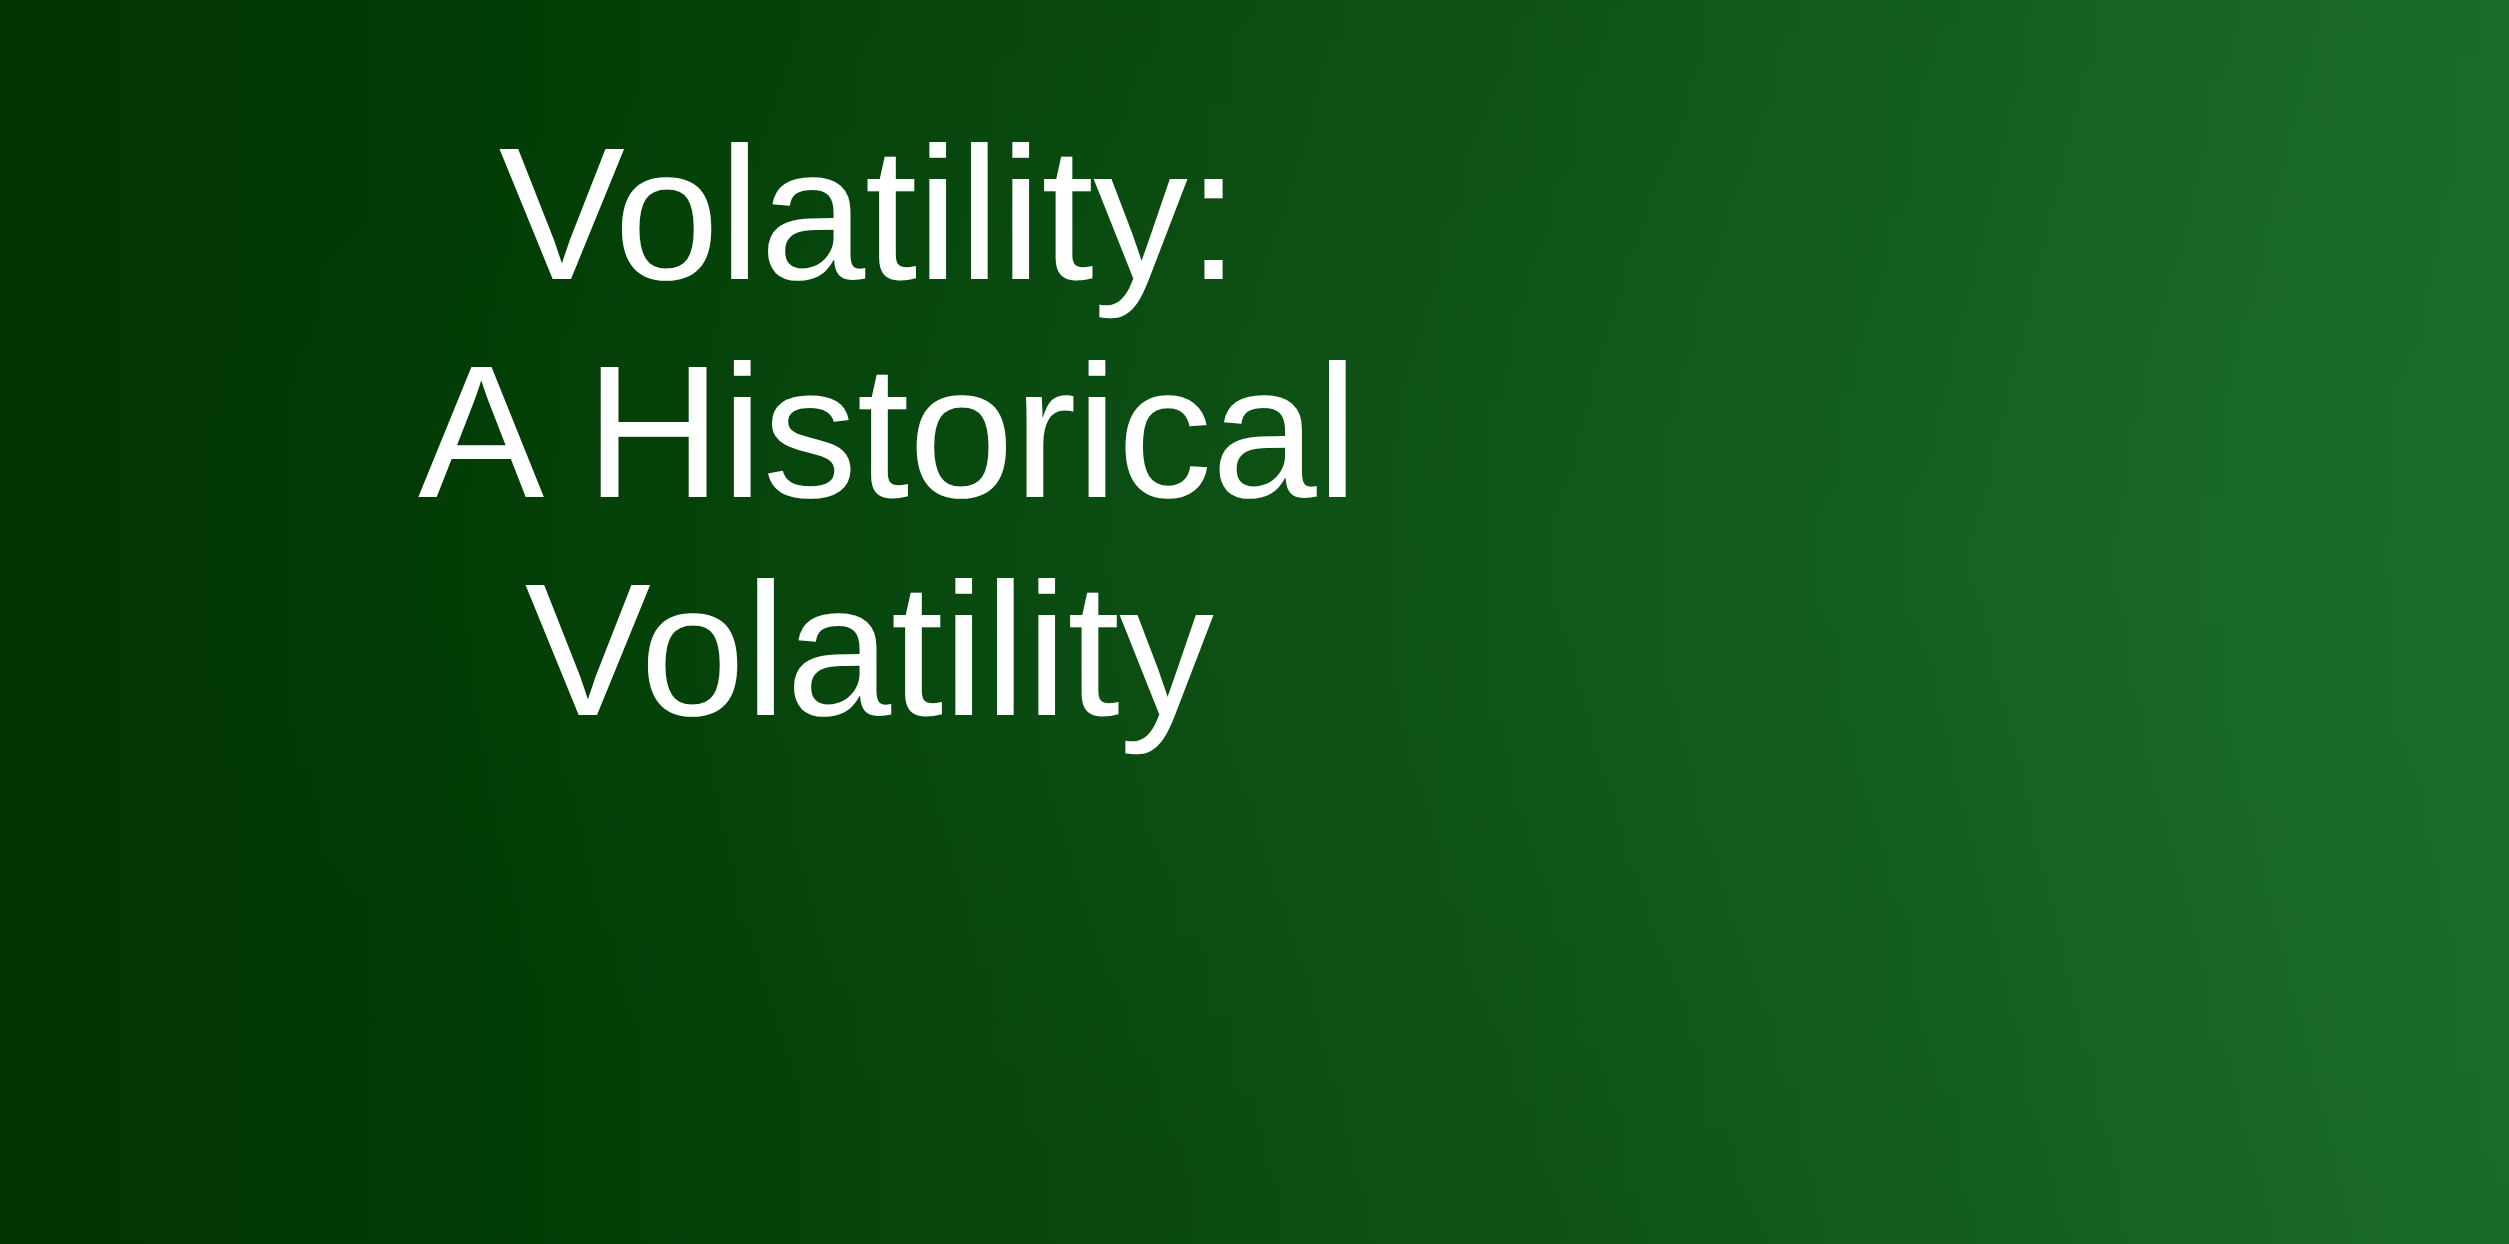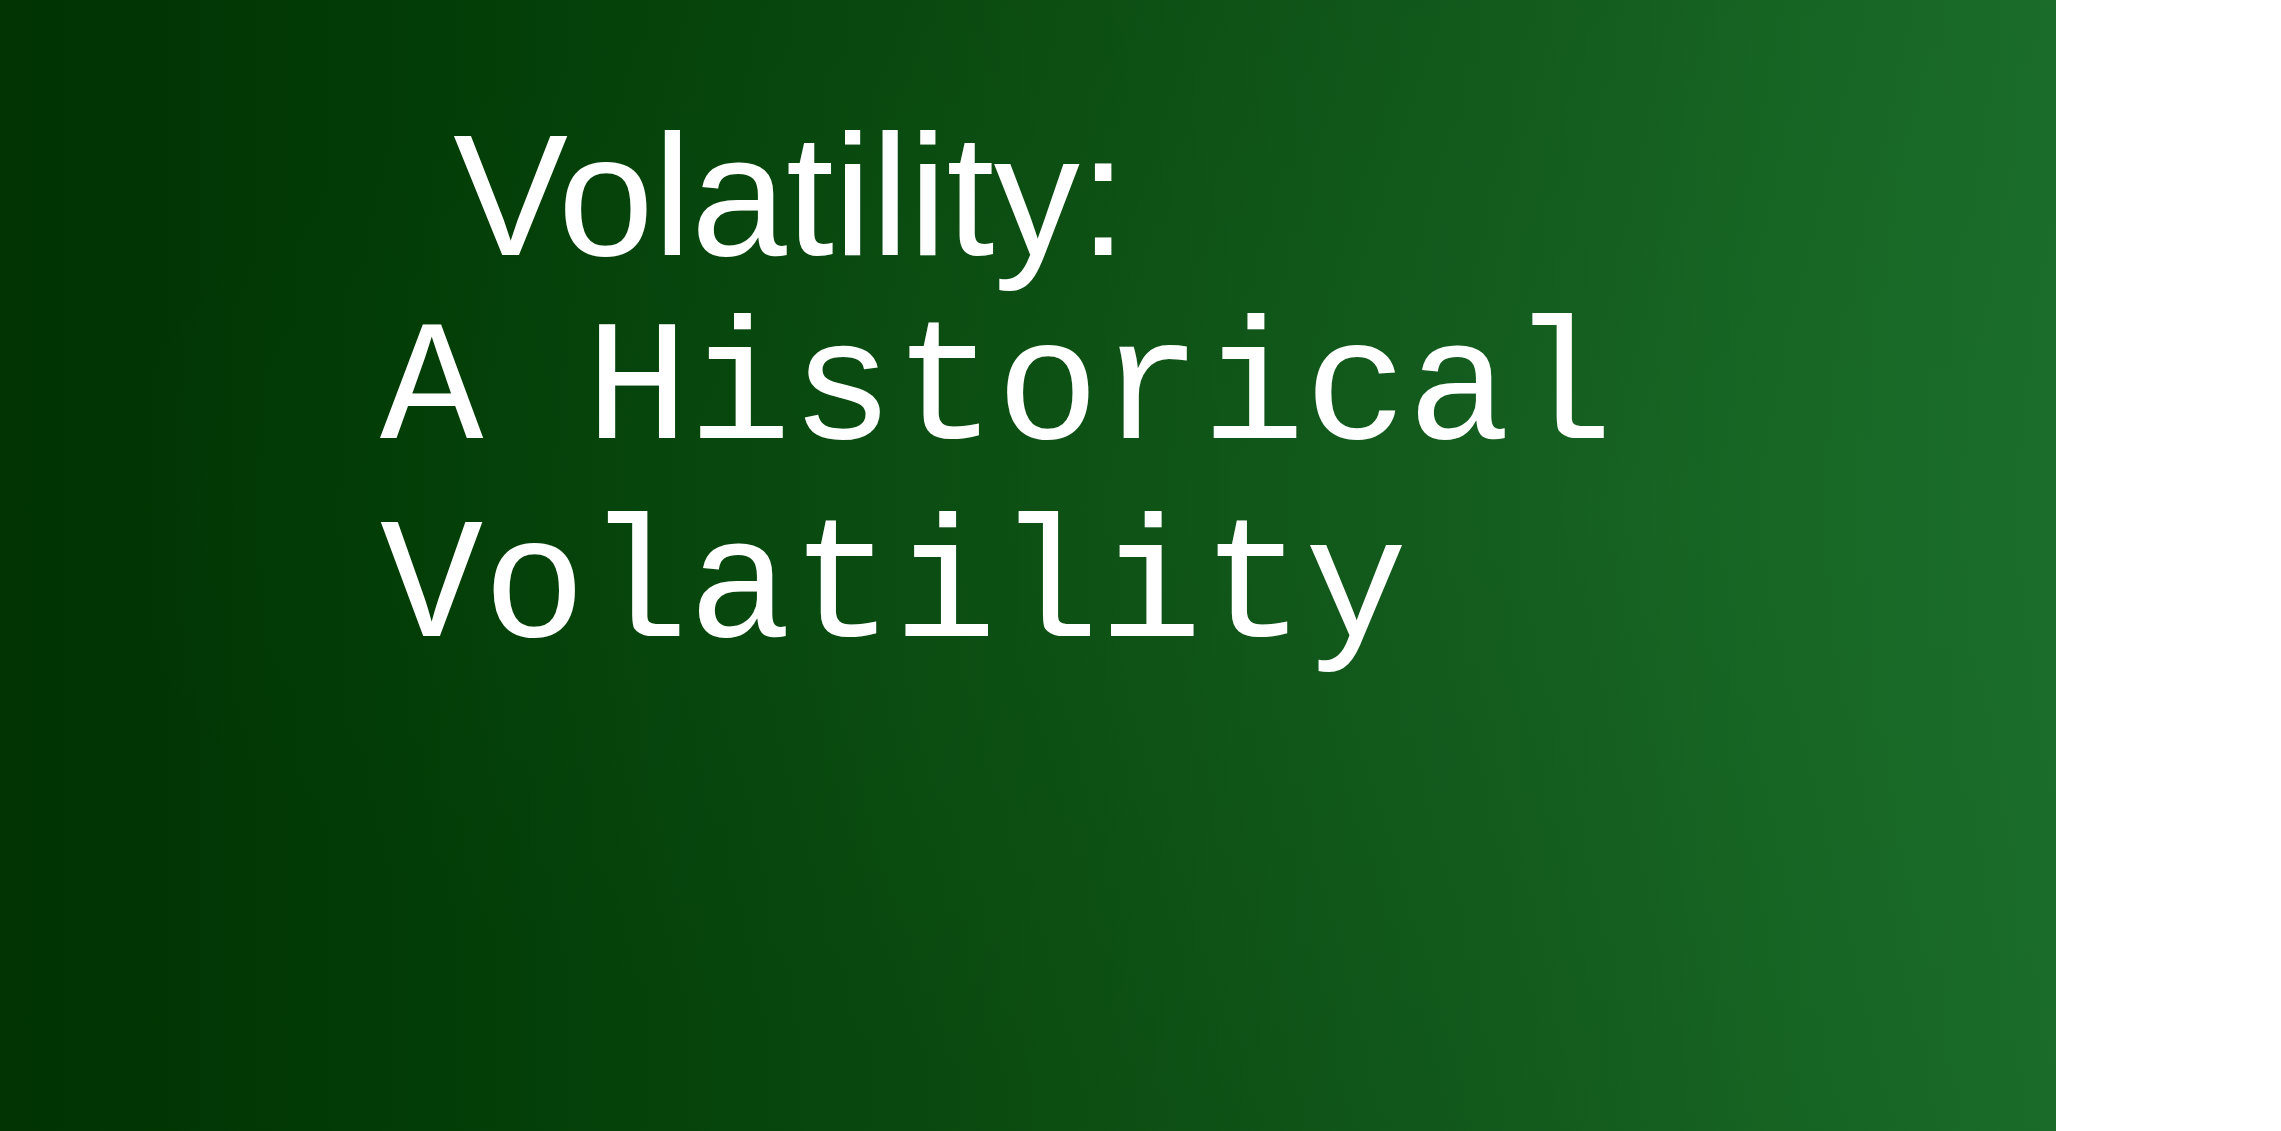--- a/index.html
+++ b/index.html
@@ -10,21 +10,21 @@
     height: 1131px;
     overflow: hidden;
   }
 
   body {
     font-family: "Liberation Sans", "DejaVu Sans", sans-serif;
   }
 
   #hero-banner {
     position: relative;
-    width: 2056px;
+    width: 2281px;
     height: 1131px;
     box-sizing: border-box;
     overflow: hidden;
   }
 
   
   #gradient-backdrop {
     position: absolute;
     inset: 0;
     width: 100%;
@@ -73,22 +73,21 @@
     white-space: nowrap;
     color: #ffffff;
     margin: 0;
   }
 
   .title-line-1 { }
 
   
   .title-line-2,
   .title-line-3 {
-    text-align: left;
-    font-family: Liberation Mono, monospace;
+    text-align: center;
   }
 </style>
 </head>
 <body>
 
 <div id="hero-banner">
 
   <div id="gradient-backdrop"></div>
 
   <div id="backdrop-sheen"></div>

